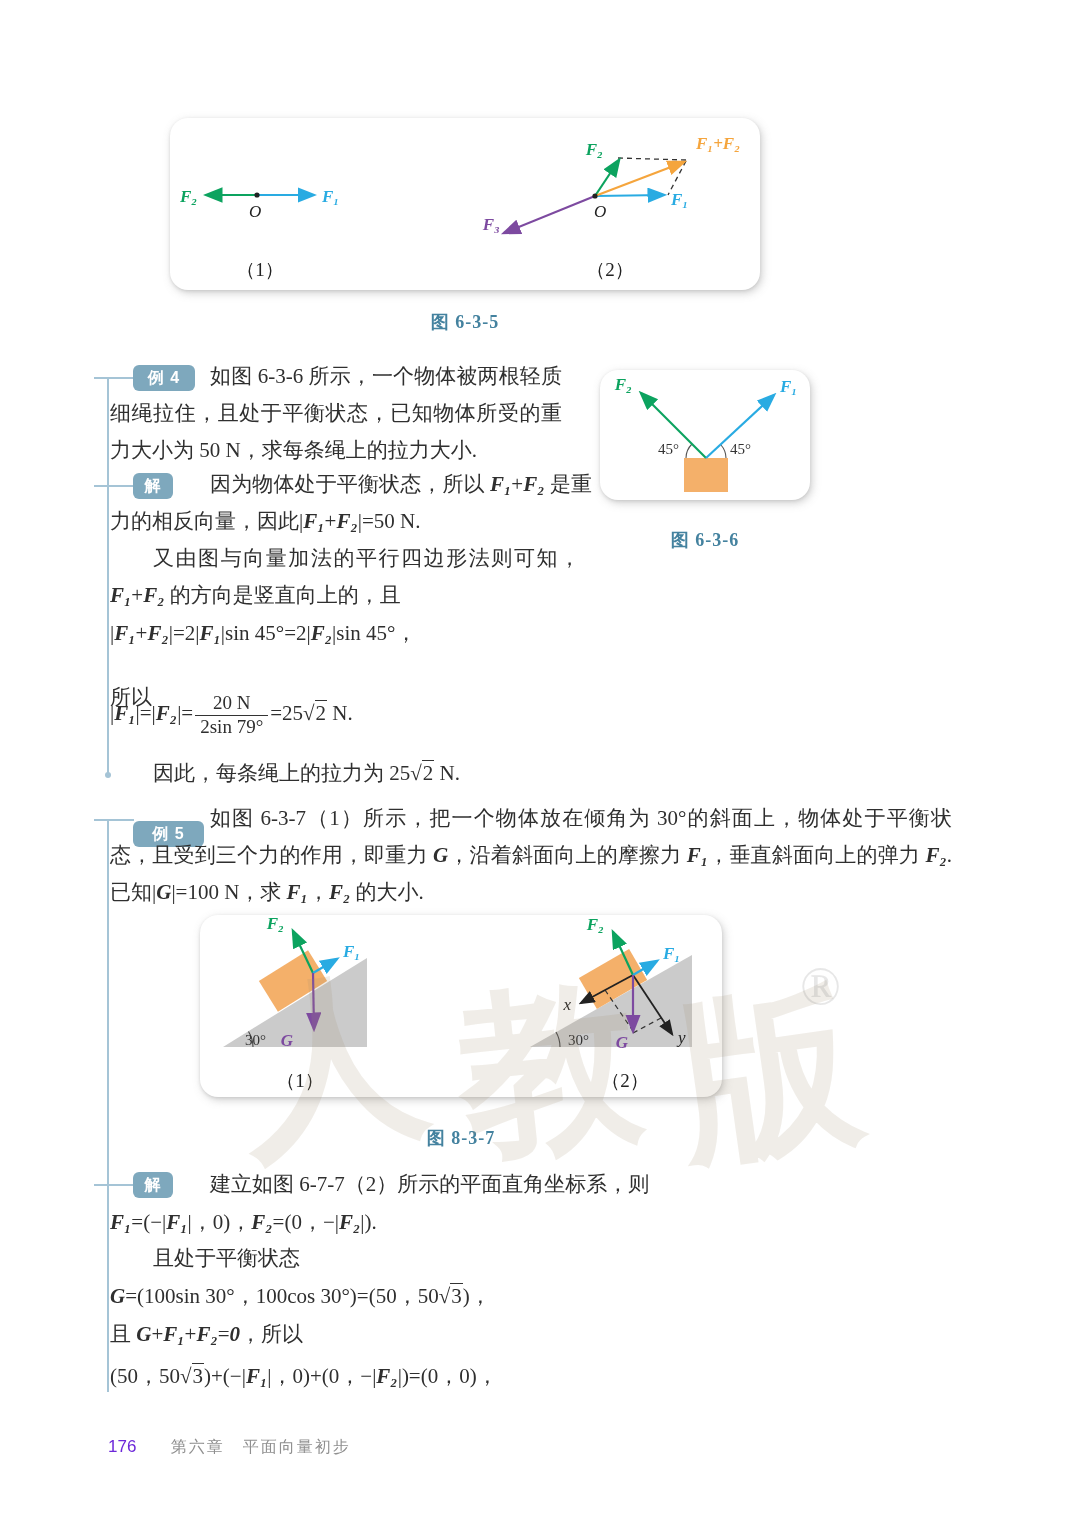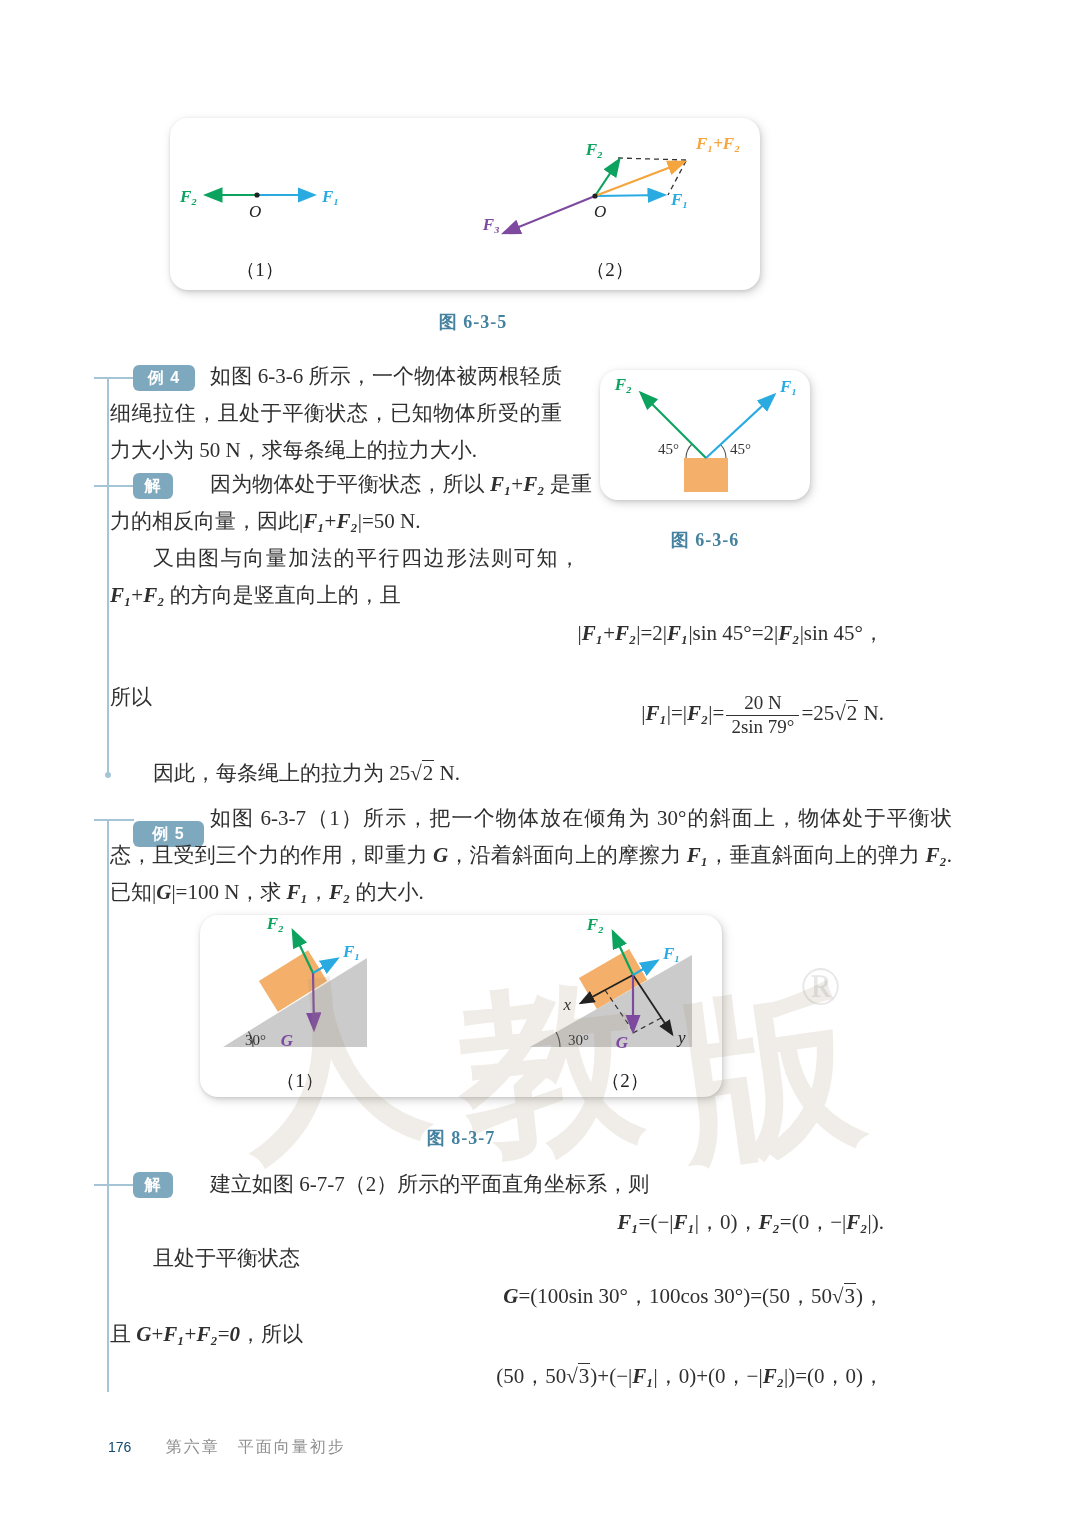--- a/index.html
+++ b/index.html
@@ -17,22 +17,22 @@
   .figcap{
     position:absolute;text-align:center;font-weight:bold;font-size:18px;
     color:var(--caption,#44829f);letter-spacing:1px;z-index:4;
   }
   
   .para{
     position:absolute;font-size:21px;line-height:37px;z-index:4;
     text-align:justify;
   }
   .formula{
-    position:absolute;left:110px;width:760px;text-align:right;
-    font-size:21px;line-height:37px;z-index:4;padding-left:14px;
+    position:absolute;left:110px;width:760px;text-align:left;
+    font-size:21px;line-height:37px;z-index:4;
   }
   .vec{font-weight:bold;font-style:italic;}
   .sqrt{white-space:nowrap;}
   .rad{border-top:1.4px solid #333;padding:0 1px;}
   .frac{display:inline-flex;flex-direction:column;align-items:center;
         vertical-align:middle;line-height:1.2;font-size:19px;margin:0 2px;}
   .frac .den{border-top:1.6px solid #333;padding:0 5px;}
   .frac .num{padding:0 5px;}
   
   .badge{
@@ -51,21 +51,21 @@
   .alab{font-size:15px;fill:#333;}
   .ital{font-size:17px;font-style:italic;fill:#222;}
   .plab{font-size:19px;fill:#222;}
   
   .wm{position:absolute;z-index:10;pointer-events:none;
       color:rgba(160,140,115,.16);font-weight:bold;}
   .wm-reg{position:absolute;z-index:10;pointer-events:none;color:rgba(120,120,120,.18);}
   
   .footer{position:absolute;left:108px;top:1437px;z-index:4;
     font-family:"Liberation Sans","DejaVu Sans",sans-serif;}
-  .footer .pnum{font-size:14px;color:#0c4a6e;}
+  .footer .pnum{font-size:17px;color:#6d28d9;}
   .footer .chap{font-size:16px;color:#8f8f8f;margin-left:30px;letter-spacing:2px;}
 </style>
 </head>
 <body>
 
 <div class="figbox" style="left:170px;top:118px;width:590px;height:172px;">
   <svg width="590" height="172" viewBox="0 0 590 172">
     <defs>
       <marker id="mblue" markerWidth="9" markerHeight="8" refX="7.5" refY="3.5" orient="auto">
         <path d="M0,0 L9,3.5 L0,7 z" fill="#29abe2"></path>
@@ -104,21 +104,21 @@
       <circle cx="425" cy="78" r="2.6" fill="#222"></circle>
       <text x="433" y="37" class="vlab" text-anchor="end" fill="#0ca35f">F₂</text>
       <text x="501" y="87" class="vlab" fill="#29abe2">F₁</text>
       <text x="548" y="31" class="vlab" text-anchor="middle" fill="#f5a53d">F₁+F₂</text>
       <text x="330" y="112" class="vlab" text-anchor="end" fill="#7d4aa0">F₃</text>
       <text x="424" y="99" class="ital">O</text>
       <text x="440" y="158" class="plab" text-anchor="middle">（2）</text>
     </g>
   </svg>
 </div>
-<div class="figcap" style="left:178px;top:310px;width:590px;">图 6-3-5</div>
+<div class="figcap" style="left:170px;top:310px;width:590px;">图 6-3-5</div>
 
 <div class="vrule" style="left:107px;top:377px;height:398px;"></div>
 <div class="ruledot" style="left:105px;top:772px;"></div>
 <div class="hrule" style="left:94px;top:377px;width:40px;"></div>
 <div class="hrule" style="left:94px;top:485px;width:40px;"></div>
 
 <div class="badge" style="left:133px;top:365px;width:62px;">例 4</div>
 <div class="para rich" style="left:110px;top:358px;width:452px;text-indent:100px;">如图 6-3-6 所示，一个物体被两根轻质细绳拉住，且处于平衡状态，已知物体所受的重力大小为 50 N，求每条绳上的拉力大小.</div>
 
 <div class="badge" style="left:133px;top:473px;width:40px;">解</div>

